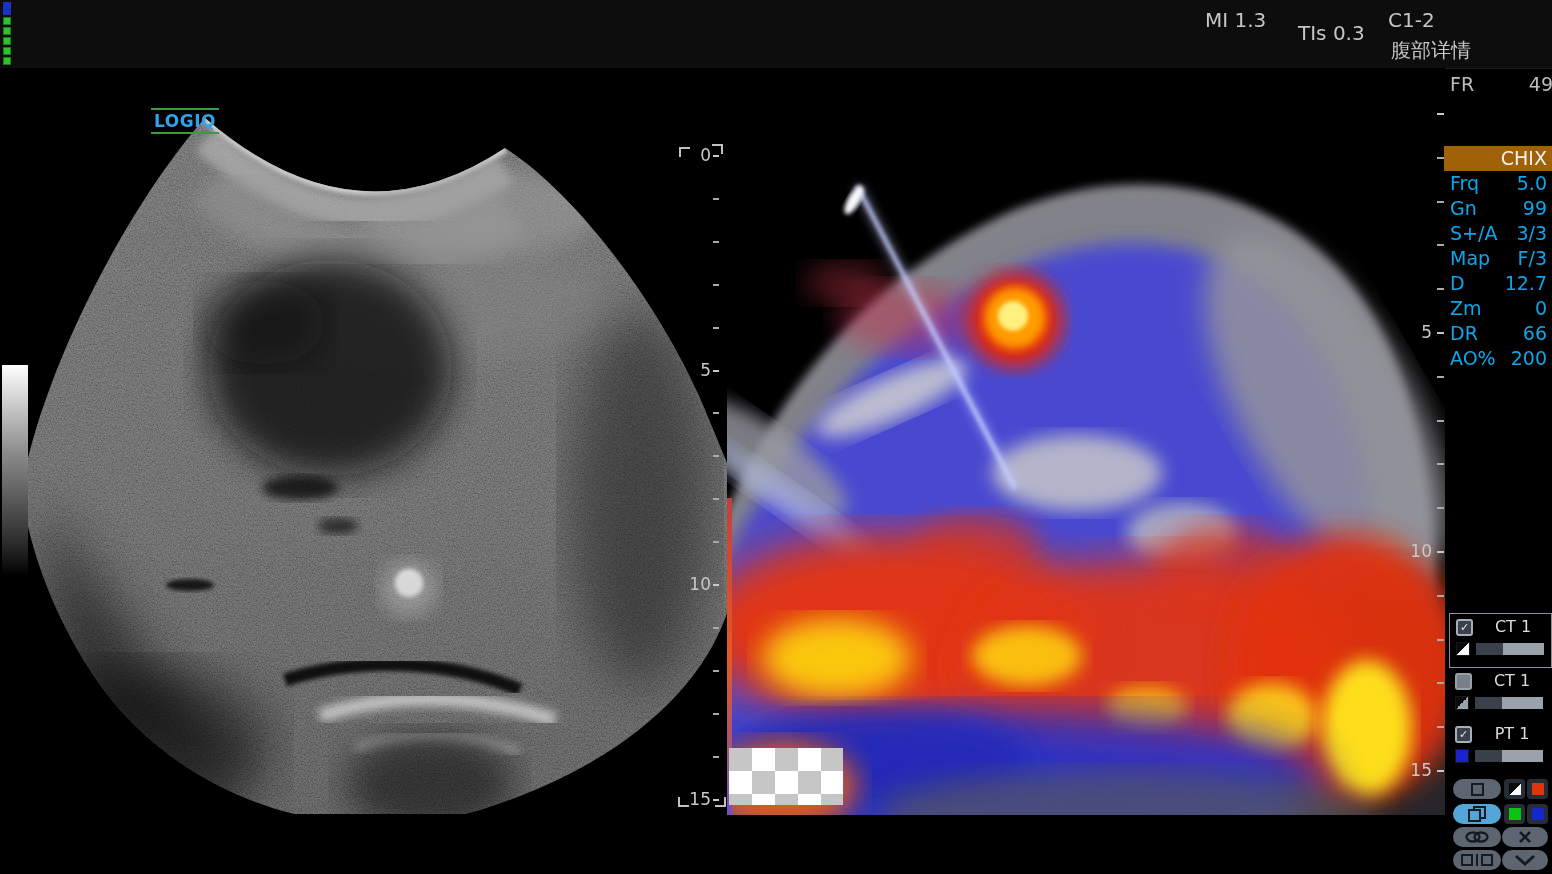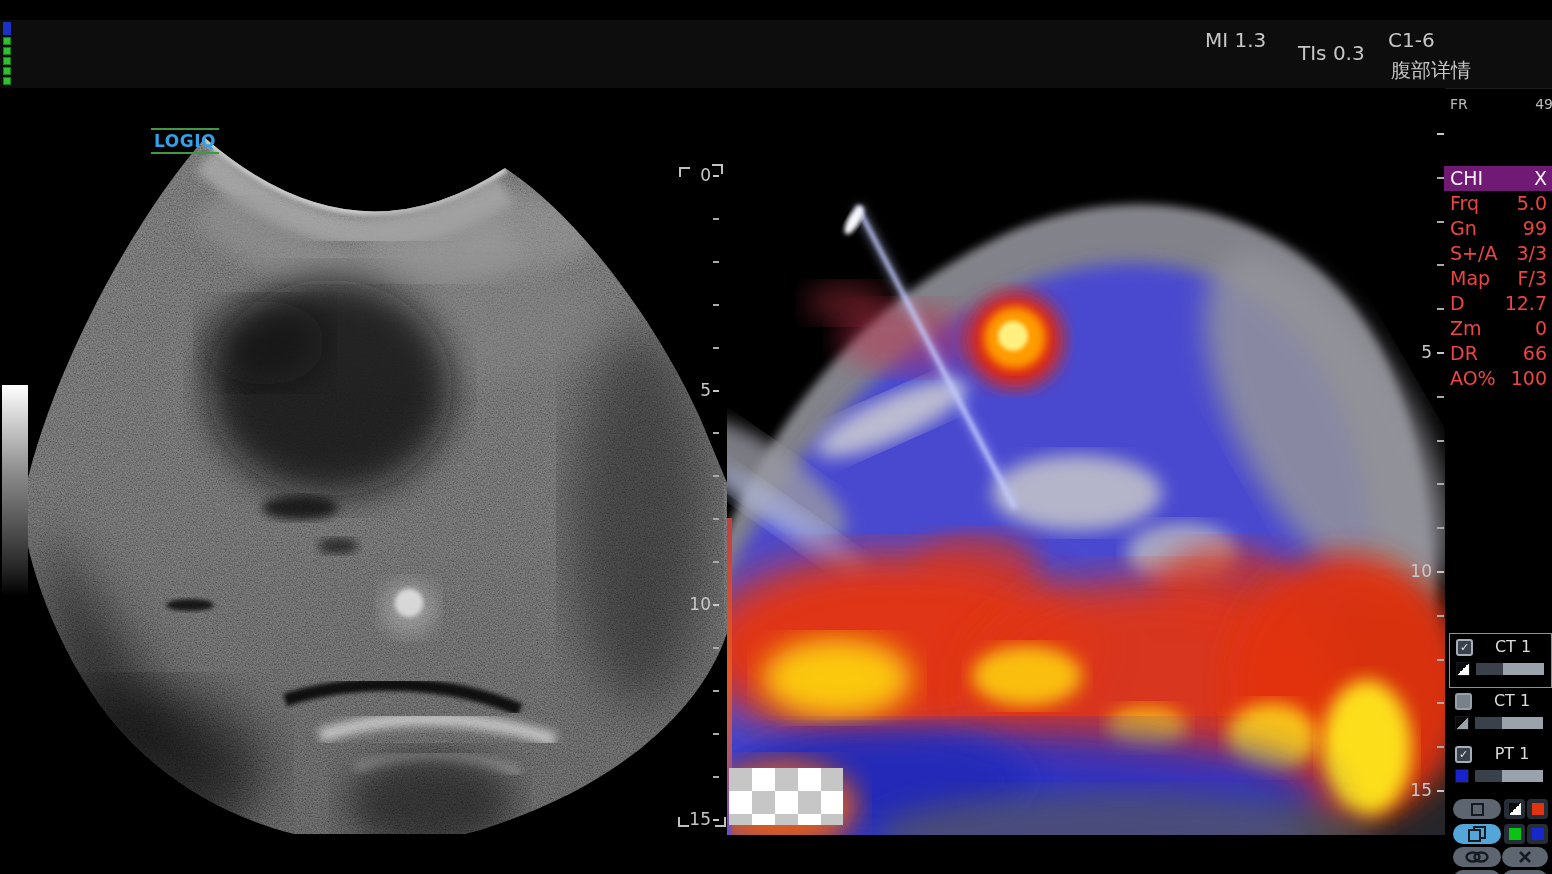--- a/index.html
+++ b/index.html
@@ -1,17 +1,17 @@
 <!DOCTYPE html>
 <html><head>
 <meta charset="utf-8">
 <style>
   html,body{margin:0;padding:0;background:#000;}
   body{width:1552px;height:874px;overflow:hidden;font-family:"DejaVu Sans","Liberation Sans",sans-serif;}
-  #screen{position:relative;width:1552px;height:702px;background:#000;margin-top:20px;}
+  #screen{position:relative;width:1552px;height:702px;background:#000;}
   .abs{position:absolute;}
 
   
   #topbar{left:0;top:0;width:1552px;height:68px;background:#0d0d0d;border-bottom:1px solid #1b1b1b;}
   .hdr{position:absolute;color:#c6c6c6;font-size:20px;white-space:nowrap;}
 
   
   .ind{position:absolute;left:3px;width:8px;}
   .ind.blue{top:2px;height:13px;background:#1732c4;}
   .ind.green{height:8px;background:#2ec22e;border:1px solid #1a7a1a;box-sizing:border-box;}
@@ -46,24 +46,24 @@
 
   
   .cbr{position:absolute;width:9px;height:8px;border:0 solid #c0c0c0;}
   .cbr.tl{border-top-width:2px;border-left-width:2px;}
   .cbr.tr{border-top-width:2px;border-right-width:2px;}
   .cbr.bl{border-bottom-width:2px;border-left-width:2px;}
   .cbr.br{border-bottom-width:2px;border-right-width:2px;}
 
   
   .frrow{left:1444px;top:72px;width:103px;height:24px;display:flex;justify-content:space-between;
-         color:#bcbcbc;font-size:14px;line-height:24px;padding:0 0 0 6px;align-items:center;}
+         color:#bcbcbc;font-size:19px;line-height:24px;padding:0 0 0 6px;align-items:center;}
   .prow{position:absolute;left:1444px;width:108px;height:25px;display:flex;justify-content:space-between;
-        box-sizing:border-box;padding:0 5px 0 6px;color:#ef4444;font-size:19px;line-height:25px;}
-  .prow.hl{background:#701a75;color:#f2f2f2;}
+        box-sizing:border-box;padding:0 5px 0 6px;color:#0ea5e9;font-size:19px;line-height:25px;}
+  .prow.hl{background:#a16207;color:#f2f2f2;justify-content:flex-end;}
 
   
   .layer{position:absolute;left:1449px;width:101px;height:53px;}
   .layer.selected{border:1px solid #8a929c;}
   .lcheck{position:absolute;left:6px;top:5px;width:13px;height:13px;background:#3a414b;border:2px solid #a6aeb8;
           border-radius:3px;color:#e8e8e8;font-size:11px;line-height:13px;text-align:center;}
   .lcheck.un{background:#78808a;border-color:#98a0aa;}
   .llabel{position:absolute;left:32px;top:3px;width:62px;text-align:center;color:#dcdcdc;font-size:16px;}
   .lswatch{position:absolute;left:6px;top:28px;width:14px;height:14px;border:1px solid #14181e;box-sizing:border-box;}
   .sw-bw{background:linear-gradient(135deg,#0a0a0a 50%,#fafafa 50%);}
@@ -90,21 +90,21 @@
   .ic-div .bar{width:2px;height:12px;background:#161b22;}
 </style>
 </head>
 <body>
 
 <div id="screen">
 
   <div id="topbar" class="abs">
     <span class="hdr" style="left:1205px;top:8px;">MI 1.3</span>
     <span class="hdr" style="left:1298px;top:21px;">TIs 0.3</span>
-    <span class="hdr" style="left:1388px;top:8px;">C1-6</span>
+    <span class="hdr" style="left:1388px;top:8px;">C1-2</span>
     <span class="hdr" style="left:1391px;top:37px;">腹部详情</span>
   </div>
 
   <div>
     <div class="ind blue"></div>
     <div class="ind green" style="top:17px;"></div>
     <div class="ind green" style="top:27px;"></div>
     <div class="ind green" style="top:37px;"></div>
     <div class="ind green" style="top:47px;"></div>
     <div class="ind green" style="top:57px;"></div>
@@ -322,21 +322,21 @@
   <div class="prow" style="top:296px;">
     <span>Zm</span>
     <span>0</span>
   </div>
   <div class="prow" style="top:321px;justify-content:space-between;">
     <span>DR</span>
     <span>66</span>
   </div>
   <div class="prow" style="top:346px;">
     <span>AO%</span>
-    <span>100</span>
+    <span>200</span>
   </div>
 
   <div class="layer selected" style="top:613px;">
     <div class="lcheck">✓</div>
     <div class="llabel">CT 1</div>
     <div class="lswatch sw-bw"></div>
     <div class="ltrack">
       <div class="lfill" style="width: 40%;"></div>
     </div>
   </div>

